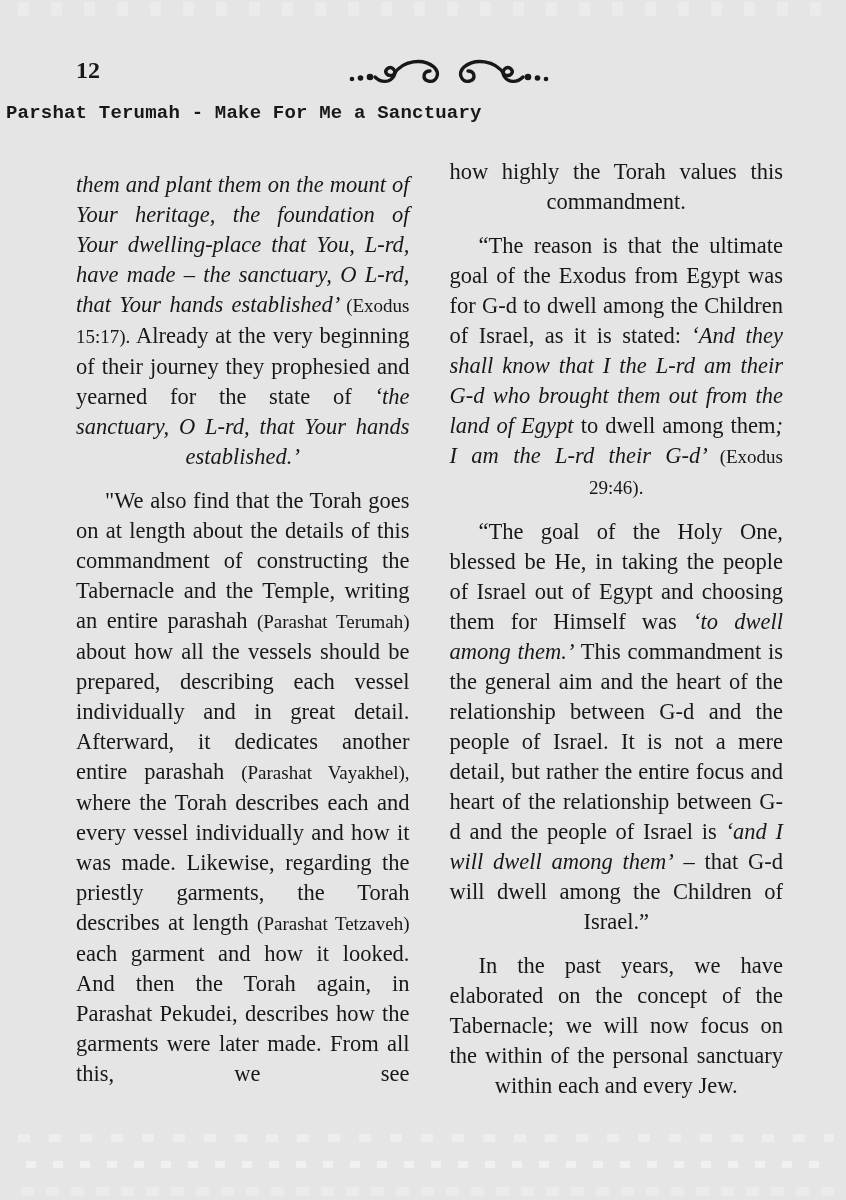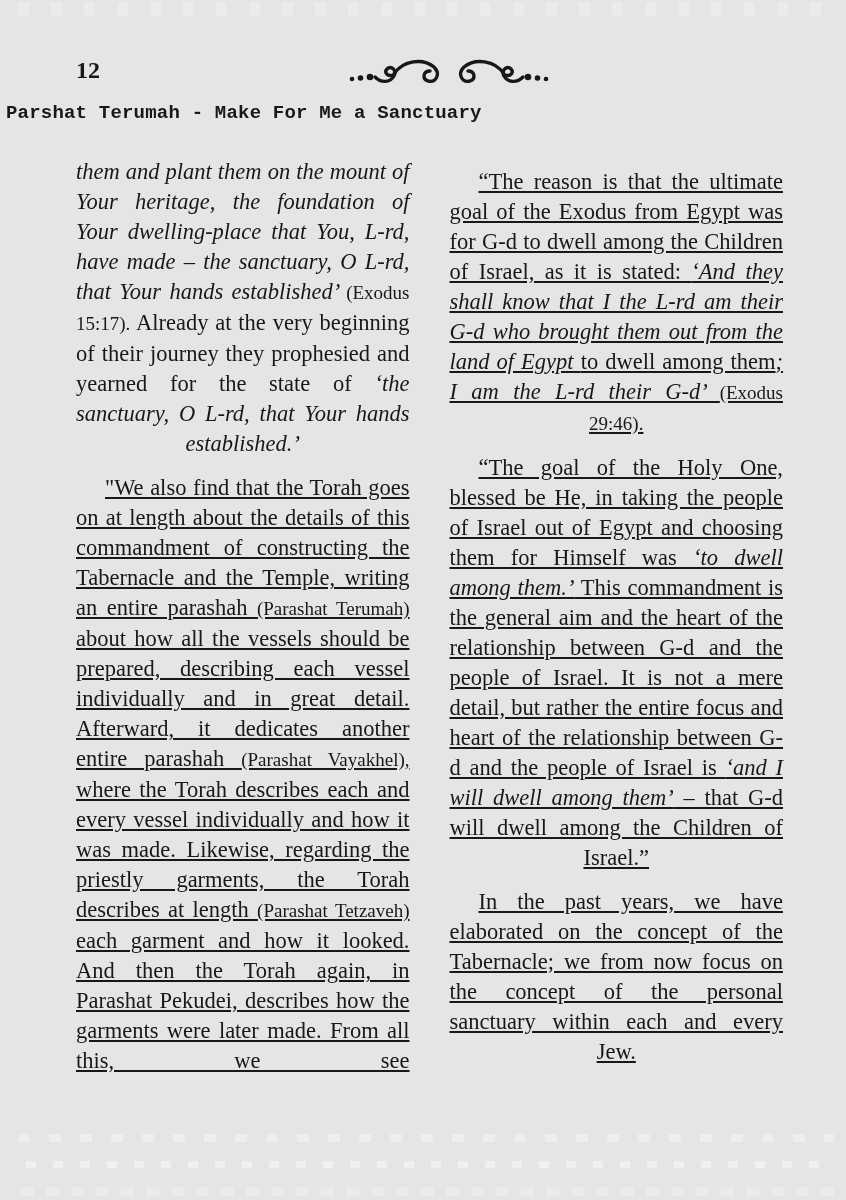--- a/index.html
+++ b/index.html
@@ -64,21 +64,21 @@
 
   .para {
     margin: 0 0 14px 0;
     font-size: 22.5px;
     line-height: 30px;
     text-align: justify;
     text-align-last: center;
     hyphens: none;
     -webkit-hyphens: none;
   }
-  .para.indent { text-indent: 29px; text-decoration: underline; }
+  .para.indent { text-indent: 29px; }
   .para.last-justify { text-align-last: justify; }
   .run-n { font-style: normal; }
   .run-i { font-style: italic; }
   .run-ref { font-style: normal; font-size: 19px; }
 </style>
 </head>
 <body>
 
 <div class="page">
 
@@ -114,21 +114,22 @@
     </div>
     <h2 class="subtitle">Parshat Terumah - Make For Me a Sanctuary</h2>
   </header>
 
   <main class="body-columns">
     <div class="col">
         <p class="para"><span class="run-i">them and plant them on the mount of Your heritage, the foundation of Your dwelling-place that You, L-rd, have made – the sanctuary, O L-rd, that Your hands established’ </span><span class="run-ref">(Exodus 15:17).</span><span class="run-n"> Already at the very beginning of their journey they prophesied and yearned for the state of </span><span class="run-i">‘the sanctuary, O L-rd, that Your hands established.’</span></p>
         <p class="para indent last-justify"><span class="run-n">"We also find that the Torah goes on at length about the details of this commandment of constructing the Tabernacle and the Temple, writing an entire parashah </span><span class="run-ref">(Parashat Terumah)</span><span class="run-n"> about how all the vessels should be prepared, describing each vessel individually and in great detail. Afterward, it dedicates another entire parashah </span><span class="run-ref">(Parashat Vayakhel),</span><span class="run-n"> where the Torah describes each and every vessel individually and how it was made. Likewise, regarding the priestly garments, the Torah describes at length </span><span class="run-ref">(Parashat Tetzaveh)</span><span class="run-n"> each garment and how it looked. And then the Torah again, in Parashat Pekudei, describes how the garments were later made. From all this, we see</span></p>
       </div>
     <div class="col">
+        <p class="para"><span class="run-n">how highly the Torah values this commandment.</span></p>
         <p class="para indent"><span class="run-n">“The reason is that the ultimate goal of the Exodus from Egypt was for G-d to dwell among the Children of Israel, as it is stated: </span><span class="run-i">‘And they shall know that I the L-rd am their G-d who brought them out from the land of Egypt </span><span class="run-n">to dwell among them</span><span class="run-i">; I am the L-rd their G-d’ </span><span class="run-ref">(Exodus 29:46).</span></p>
         <p class="para indent"><span class="run-n">“The goal of the Holy One, blessed be He, in taking the people of Israel out of Egypt and choosing them for Himself was </span><span class="run-i">‘to dwell among them.’</span><span class="run-n"> This commandment is the general aim and the heart of the relationship between G-d and the people of Israel. It is not a mere detail, but rather the entire focus and heart of the relationship between G-d and the people of Israel is </span><span class="run-i">‘and I will dwell among them’</span><span class="run-n"> – that G-d will dwell among the Children of Israel.”</span></p>
-        <p class="para indent"><span class="run-n">In the past years, we have elaborated on the concept of the Tabernacle; we from now focus on the concept of the personal sanctuary within each and every Jew.</span></p>
+        <p class="para indent"><span class="run-n">In the past years, we have elaborated on the concept of the Tabernacle; we will now focus on the within of the personal sanctuary within each and every Jew.</span></p>
       </div>
   </main>
 
   <div class="ghost ghost-bottom"></div>
 
 </div>
 
 </body></html>

